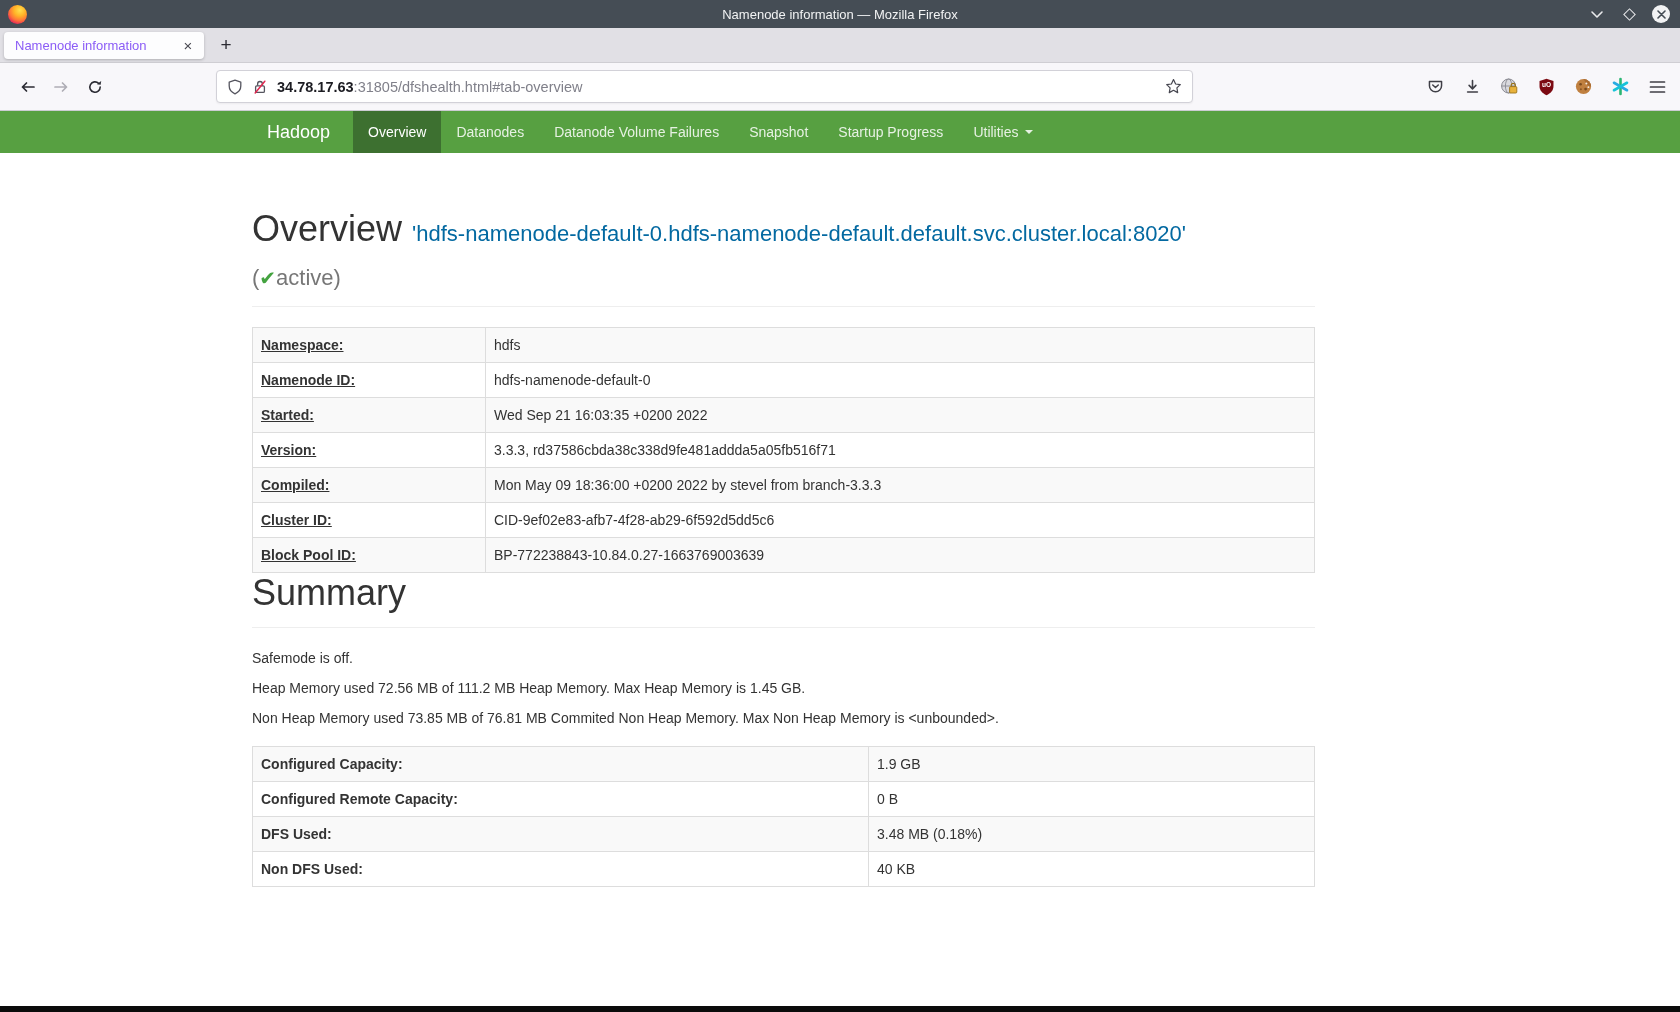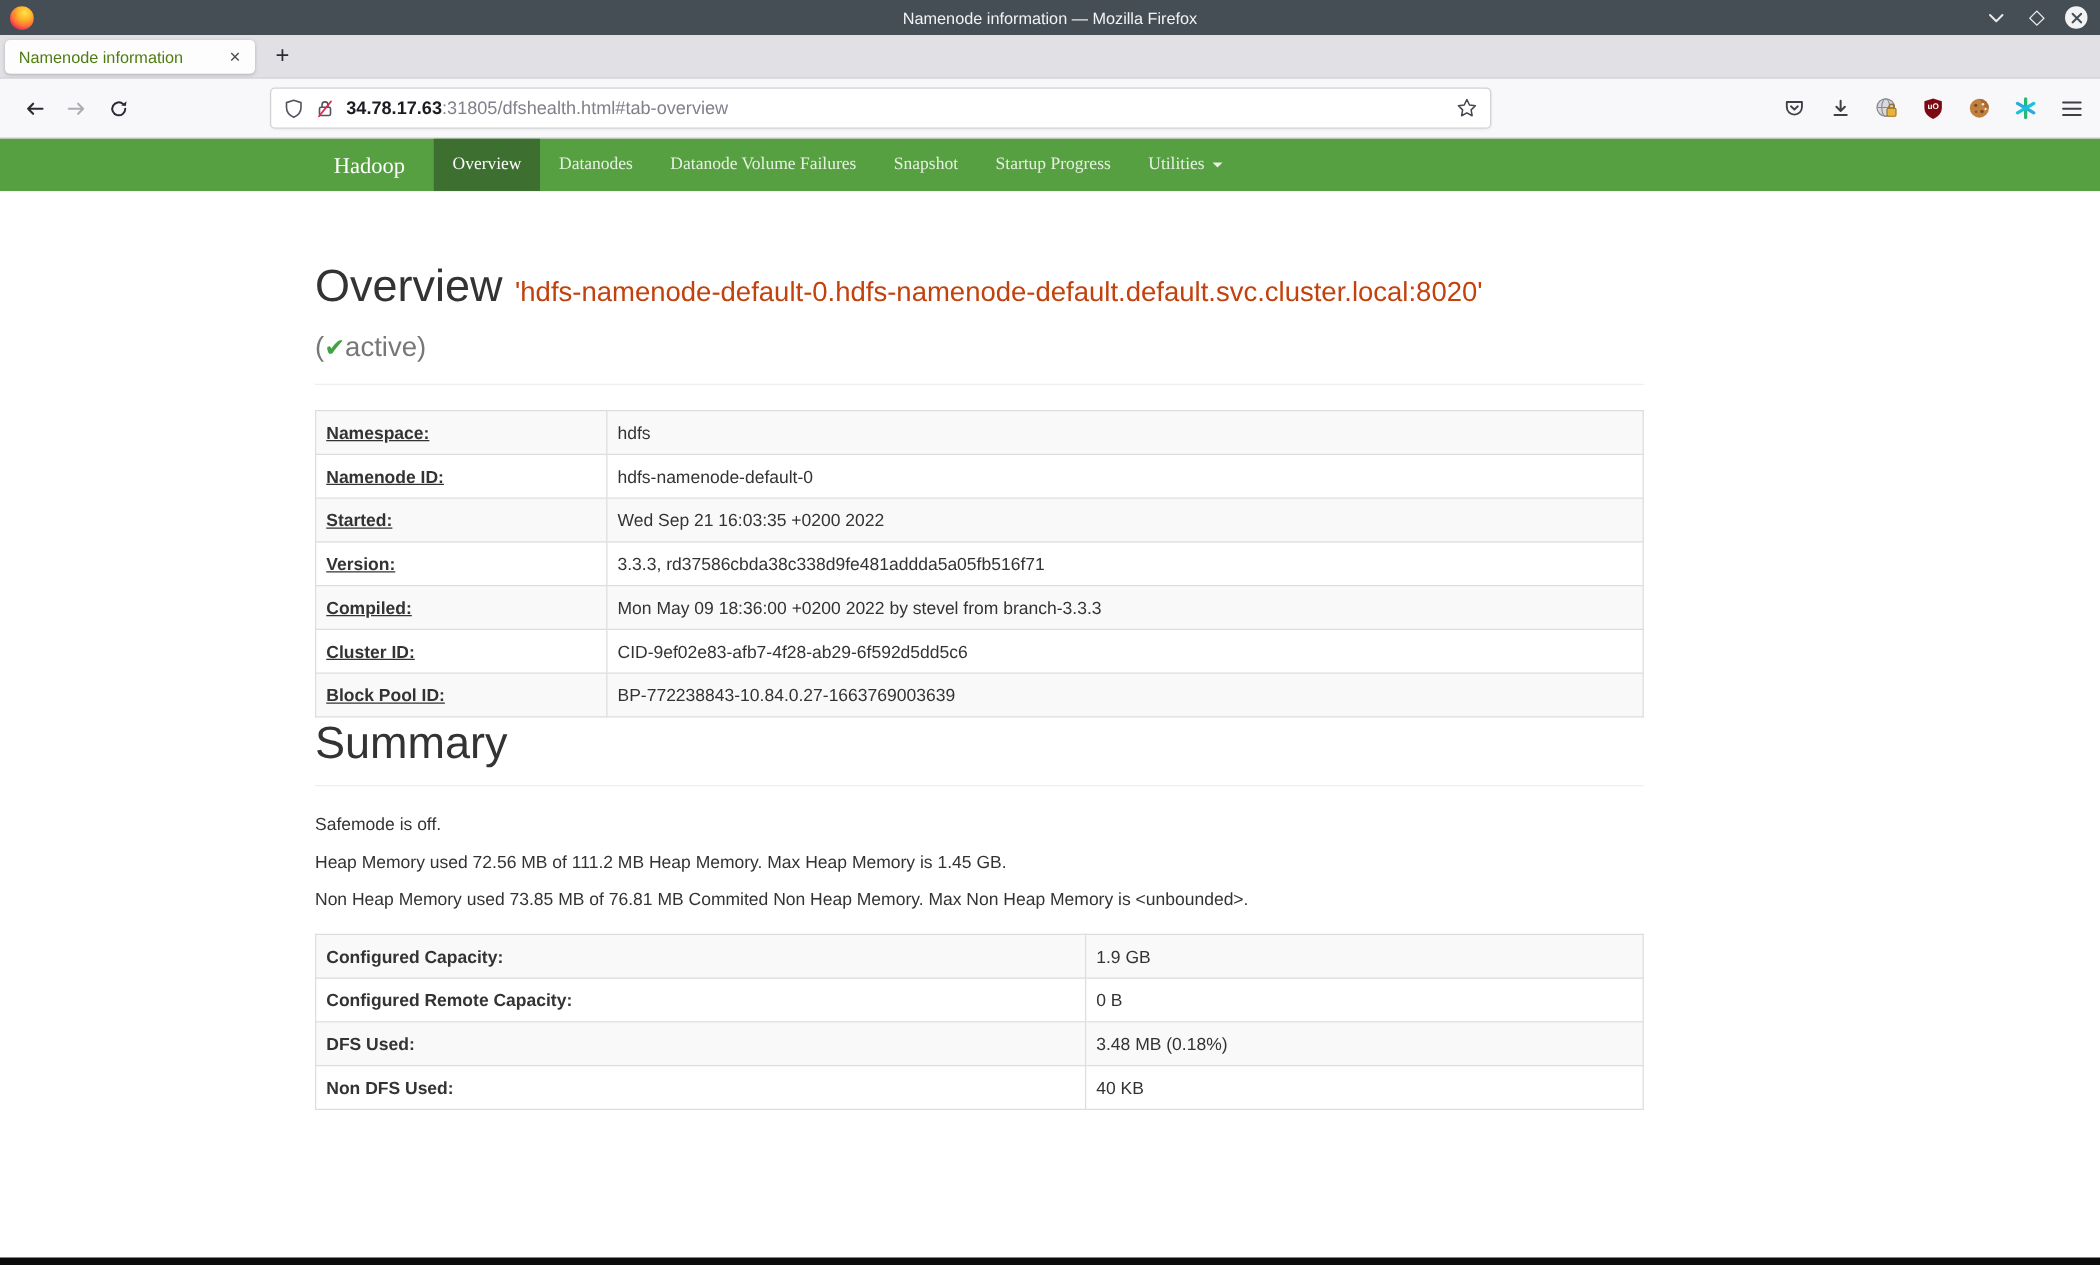--- a/index.html
+++ b/index.html
@@ -17,21 +17,21 @@
   .window-title { position:absolute; left:0; right:0; text-align:center; color:#f2f3f4; font-size:13px; }
   .win-controls { margin-left:auto; display:flex; align-items:center; gap:14px; margin-right:10px; z-index:1; }
   .win-btn { display:flex; align-items:center; justify-content:center; width:18px; height:18px; cursor:default; }
   .diamond { width:9px; height:9px; border:1.5px solid #e9eaec; transform:rotate(45deg); display:block; }
   .close-circle { width:18px; height:18px; border-radius:50%; background:#f2f3f4; display:flex; align-items:center; justify-content:center; }
 
   
   .tabbar { flex:0 0 35px; background:#e1e0e5; border-bottom:1px solid #cfced3; display:flex; align-items:center; padding-left:4px; }
   .tab { width:200px; height:27px; background:#fdfdfe; border-radius:4px; box-shadow:0 1px 3px rgba(0,0,0,.22);
     display:flex; align-items:center; padding:0 6px 0 11px; }
-  .tab-title { flex:1; font-size:13px; color:#4d7c0f; white-space:nowrap; overflow:hidden; }
+  .tab-title { flex:1; font-size:13px; color:#8b5cf6; white-space:nowrap; overflow:hidden; }
   .tab-close { width:20px; height:20px; display:flex; align-items:center; justify-content:center;
     font-size:15px; color:#4a4a52; border-radius:3px; }
   .newtab { width:26px; height:26px; margin-left:9px; display:flex; align-items:center; justify-content:center;
     font-size:19px; color:#2b2b33; border-radius:3px; }
 
   
   .toolbar { flex:0 0 48px; background:#f8f7fa; border-bottom:1px solid #ccccd2; display:flex; align-items:center; padding:0 12px; }
   .nav-btn { width:30px; height:30px; display:flex; align-items:center; justify-content:center; border-radius:3px; }
   .nav-btn + .nav-btn { margin-left:4px; }
   .urlbar { margin-left:106px; width:977px; height:33px; background:#fff; border:1px solid #d2d1d8; border-radius:4px;
@@ -39,36 +39,36 @@
   .urlbar .icn { display:flex; align-items:center; margin-right:9px; }
   .url-text { font-size:14.5px; white-space:nowrap; overflow:hidden; flex:1; }
   .url-host { color:#1b1b21; font-weight:600; }
   .url-path { color:#80808a; }
   .star { margin-left:8px; display:flex; align-items:center; }
   .toolbar-right { margin-left:auto; display:flex; align-items:center; gap:15px; }
   .tb-icon { width:22px; height:22px; display:flex; align-items:center; justify-content:center; }
 
   
   :root { --nav-bg:#57A041; --nav-active:#3D7030; --check:#44A340; }
-  .hnavbar { flex:0 0 42px; background:var(--nav-bg);font-family:Liberation Serif, serif; }
+  .hnavbar { flex:0 0 42px; background:var(--nav-bg); }
   .hnav-inner { margin-left:252px; display:flex; align-items:stretch; height:42px; }
   .brand { color:#fff; font-size:18px; line-height:42px; padding:0 15px; margin-right:8px; text-decoration:none; }
   .hnav { display:flex; align-items:stretch; }
   .hnav-item { display:flex; align-items:center; padding:0 15px; font-size:14px; color:rgba(255,255,255,.85);
     text-decoration:none; white-space:nowrap; }
   .hnav-item.active { background:var(--nav-active); color:#fff; }
   .caret { display:inline-block; width:0; height:0; margin-left:6px; vertical-align:middle;
     border-left:4px solid transparent; border-right:4px solid transparent; border-top:4px solid currentColor; }
 
   
   .page { flex:1 1 auto; overflow:hidden; background:#fff; position:relative; }
   .container { margin-left:252px; width:1063px; padding-top:20px; color:#333; font-size:14px; }
   h1 { font-weight:500; font-size:36px; line-height:40px; margin:0; color:#333; }
   .ovh { margin-top:36px; }
-  .addr { font-size:22px; color:#c2410c; font-weight:400; }
+  .addr { font-size:22px; color:#0369a1; font-weight:400; }
   .status { margin-top:10px; font-size:22px; line-height:28px; color:#777; }
   .status .check { color:var(--check); font-size:20px; }
   hr { border:none; border-top:1px solid #eee; margin:14px 0 20px; }
   table { border-collapse:collapse; width:100%; border:1px solid #ddd; }
   td { border:1px solid #ddd; padding:7px 8px; font-size:14px; line-height:20px; color:#333; }
   td:first-child { font-weight:700; }
   tr:nth-child(odd) td { background:#f9f9f9; }
   table.info td:first-child { width:233px;text-decoration:underline; }
   table.cap td:first-child { width:616px; }
   .sum-h { }

